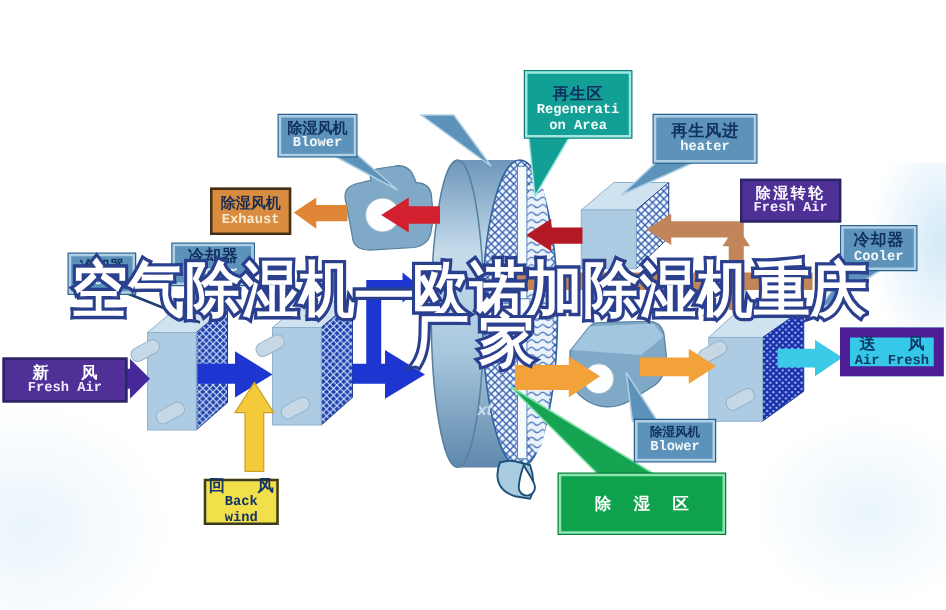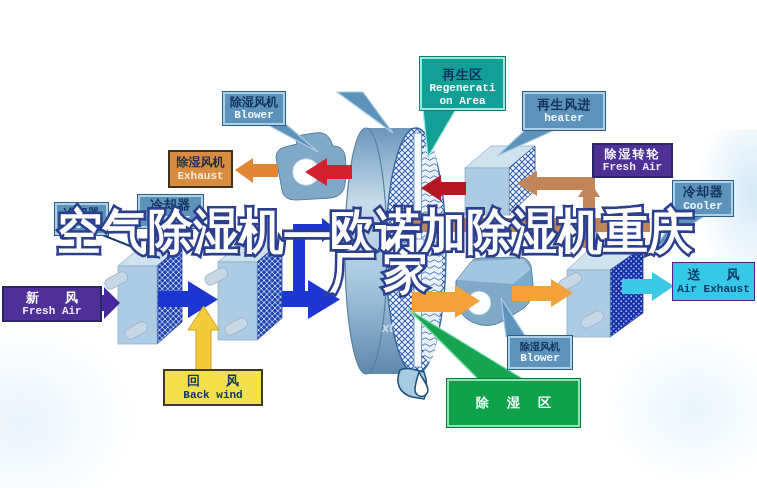--- a/index.html
+++ b/index.html
@@ -17,21 +17,21 @@
   .teal .en{color:#f4fbfa;}
   .orangebox{background:var(--orange-box,#d98c3f);border:2px solid #423018;}
   .orangebox .zh{color:#1a2c50;}
   .orangebox .en{color:#f8ead0;}
   .purplebox{background:var(--purple-box,#4f3096);border:2px solid #2a2566;}
   .purplebox .zh{color:#ffffff;}
   .purplebox .en{color:#f0ecff;}
   .yellowbox{background:var(--yellow-box,#f2e04a);border:2px solid #3c3a20;}
   .yellowbox .zh{color:#123468;}
   .yellowbox .en{color:#123468;}
-  .cyanbox{background:var(--cyan-box,#35c8e8);border:1px solid #4c1d95;}
+  .cyanbox{background:var(--cyan-box,#35c8e8);border:8px solid #4c1d95;}
   .cyanbox .zh{color:#0d3a66;}
   .cyanbox .en{color:#0d3a66;}
   .greenbox{background:var(--green-box,#0ea24c);border:2px solid #8ce6b4;box-shadow:0 0 0 1px #0a7a38;}
   .greenbox .zh{color:#ffffff;letter-spacing:18px;margin-right:-18px;}
   .greenbox .en{color:#0d3a5c;}
   .sp .zh{letter-spacing:26px;margin-right:-26px;}
   .wm{position:absolute;white-space:nowrap;font-weight:bold;font-family:"Liberation Sans",sans-serif;}
   .wm .stroke{-webkit-text-stroke:5px #2a3f8e;color:#2a3f8e;}
   .wm .fill{position:absolute;left:0;top:0;color:#ffffff;}
   #wm1{left:57px;top:199px;font-size:45px;letter-spacing:0.5px;transform:scaleY(1.08);transform-origin:top left;}
@@ -184,31 +184,31 @@
     <div class="en" style="font-size:10px;">Cooler</div>
   </div>
   <div class="label steel" style="left:138px;top:195px;width:65px;height:33px;">
     <div class="zh">冷却器</div>
     <div class="en">Cooler</div>
   </div>
   <div class="label purplebox sp" style="left:2px;top:286px;width:100px;height:36px;">
     <div class="zh">新风</div>
     <div class="en">Fresh Air</div>
   </div>
-  <div class="label yellowbox sp" style="left:163px;top:369px;width:100px;height:37px;">
+  <div class="label yellowbox sp" style="left:163px;top:383px;width:60px;height:37px;">
     <div class="zh">回风</div>
     <div class="en">Back wind</div>
   </div>
   <div class="label steel" style="left:508px;top:336px;width:64px;height:33px;">
     <div class="zh" style="font-size:10px;letter-spacing:0;">除湿风机</div>
     <div class="en">Blower</div>
   </div>
   <div class="label cyanbox sp" style="left:672px;top:262px;width:83px;height:39px;">
     <div class="zh">送风</div>
-    <div class="en">Air Exhaust</div>
+    <div class="en">Air Fresh</div>
   </div>
   <div class="label greenbox" style="left:447px;top:379px;width:133px;height:48px;">
     <div class="zh">除湿区</div>
   </div>
 
   <div class="wm" id="wm1">
     <div class="stroke">空气除湿机—欧诺加除湿机重庆</div>
     <div class="fill">空气除湿机—欧诺加除湿机重庆</div>
   </div>
   <div class="wm" id="wm2">

